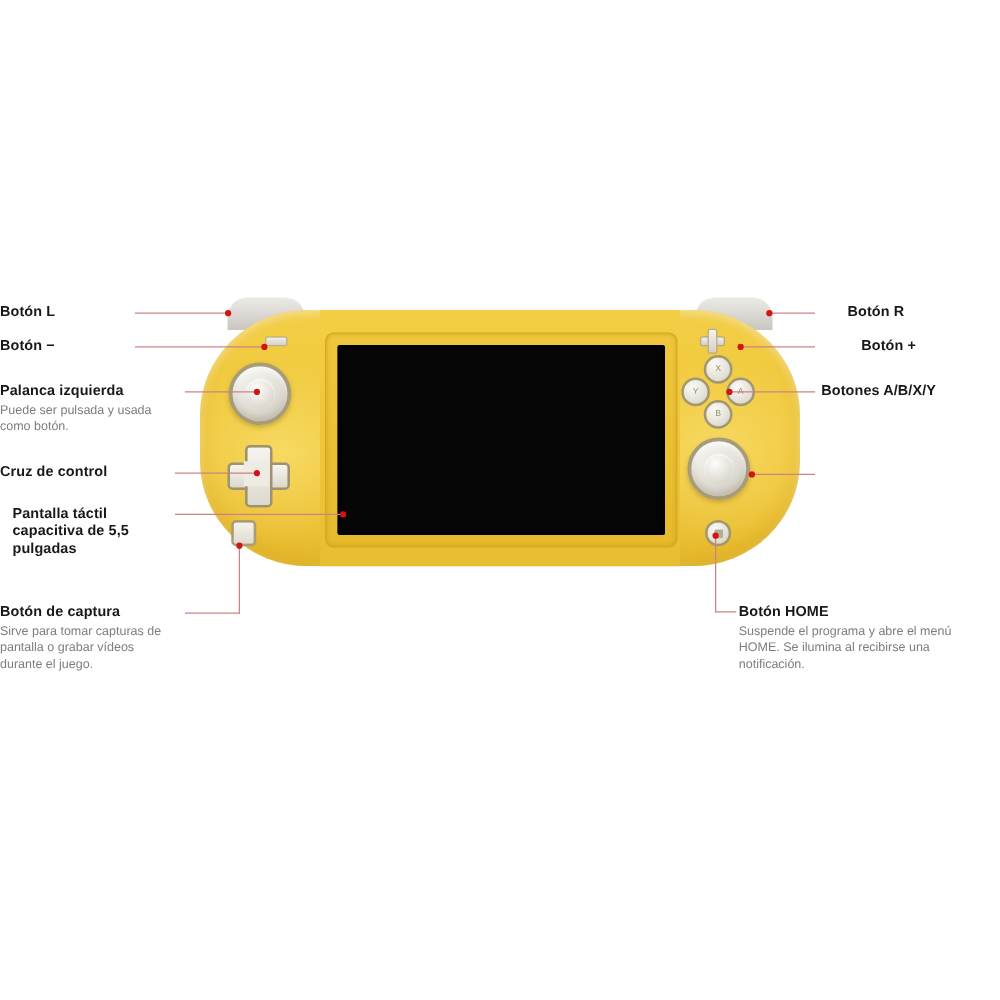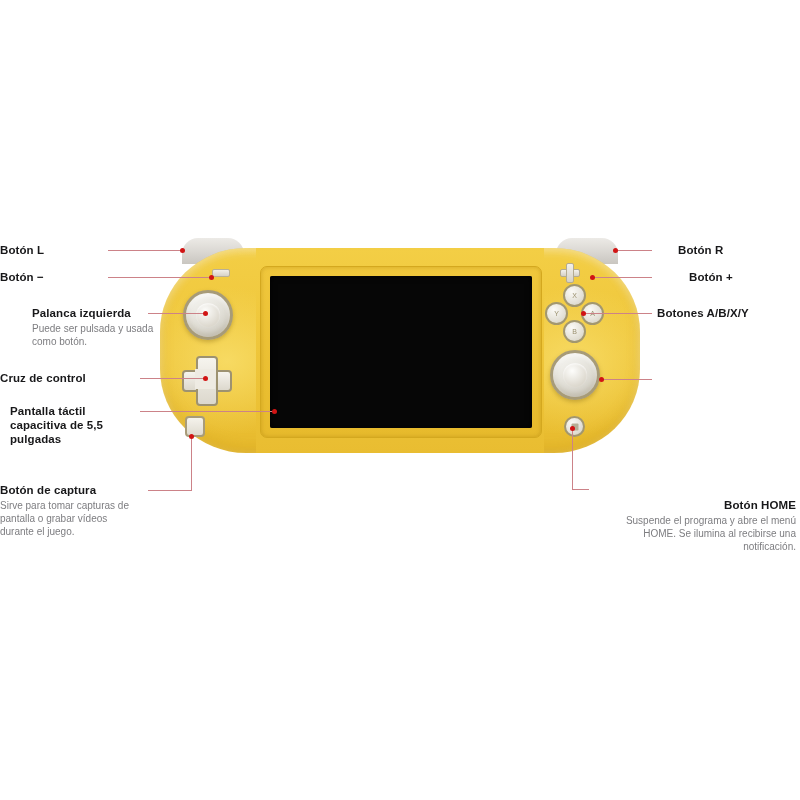--- a/index.html
+++ b/index.html
@@ -216,21 +216,21 @@
   <div class="dot" style="left:570px;top:426px;"></div>
 
   <div class="ann left" style="left:0;top:243px;width:100px;">
     <div class="t">Botón L</div>
   </div>
 
   <div class="ann left" style="left:0;top:270px;width:100px;">
     <div class="t">Botón −</div>
   </div>
 
-  <div class="ann left" style="left:0;top:306px;width:142px;padding-left:32px;">
+  <div class="ann left" style="left:0;top:306px;width:142px;">
     <div class="t">Palanca izquierda</div>
     <div class="d">Puede ser pulsada y usada como botón.</div>
   </div>
 
   <div class="ann left" style="left:0;top:371px;width:134px;">
     <div class="t">Cruz de control</div>
   </div>
 
   <div class="ann left" style="left:10px;top:404px;width:124px;">
     <div class="t">Pantalla táctil capacitiva de 5,5 pulgadas</div>
@@ -247,18 +247,18 @@
 
   <div class="ann right" style="left:657px;top:270px;width:140px;margin-left:32px;">
     <div class="t">Botón +</div>
   </div>
 
   <div class="ann right" style="left:657px;top:306px;width:140px;">
     <div class="t">Botones A/B/X/Y</div>
   </div>
 
 
-  <div class="ann right" style="left:591px;top:498px;width:205px;text-align:right;">
+  <div class="ann right" style="left:591px;top:483px;width:205px;">
     <div class="t">Botón HOME</div>
     <div class="d">Suspende el programa y abre el menú HOME. Se ilumina al recibirse una notificación.</div>
   </div>
 
 </div>
 
 </body></html>

